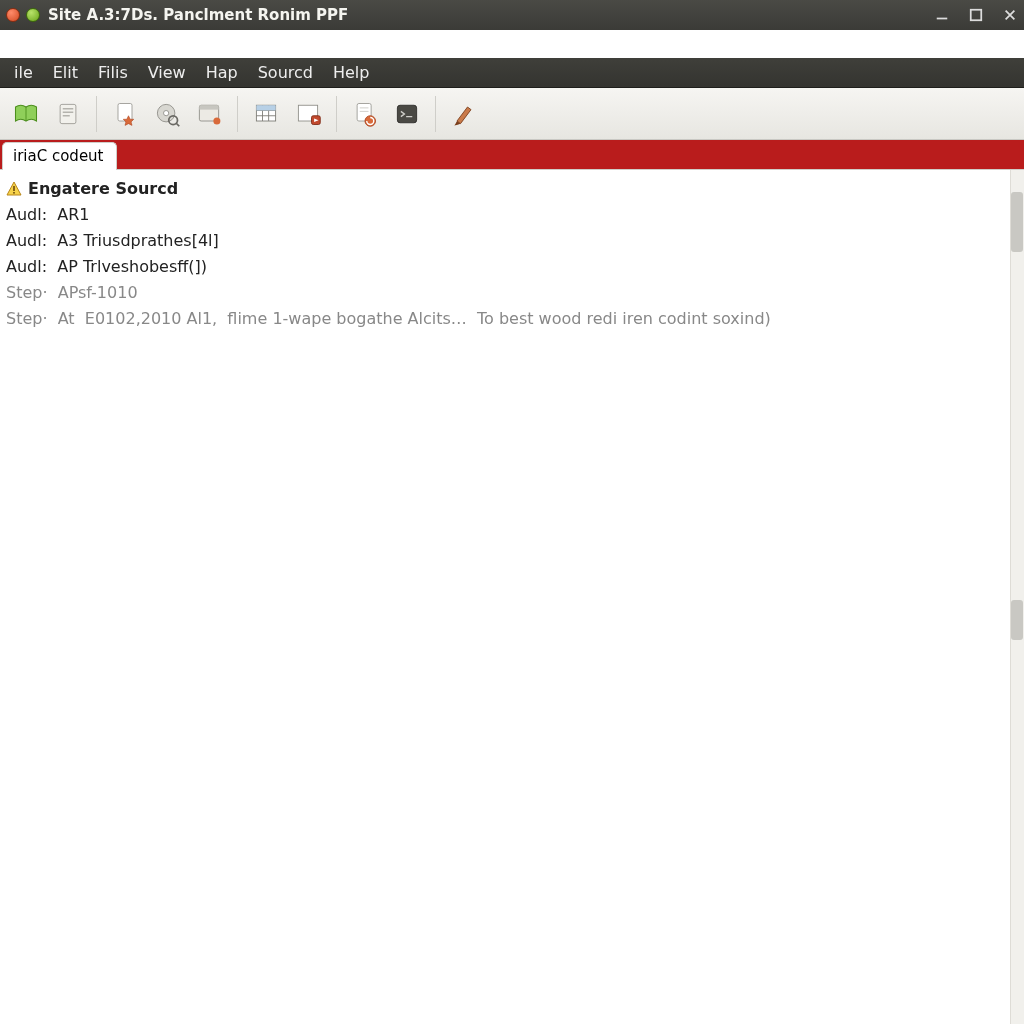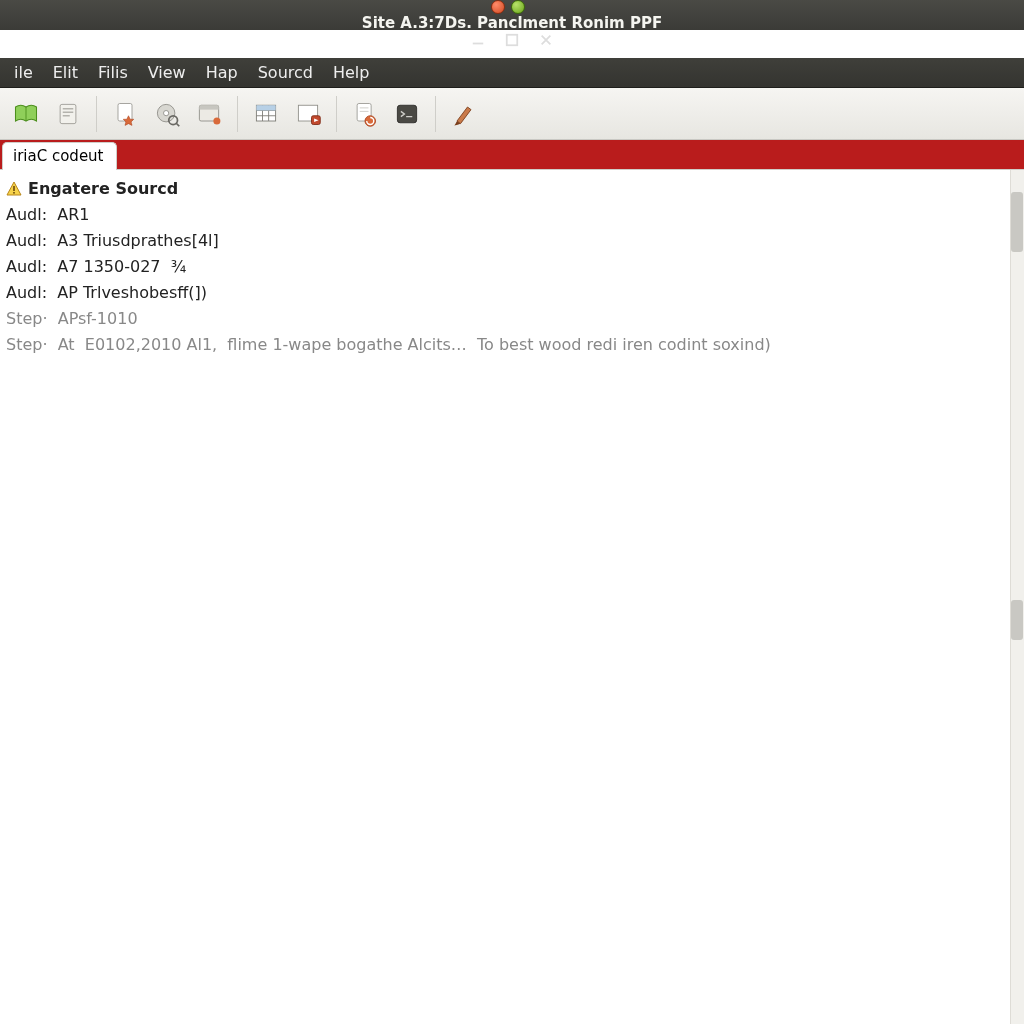--- a/index.html
+++ b/index.html
@@ -7,21 +7,20 @@
   
   
   .titlebar {
     height: 30px;
     background: linear-gradient(to bottom, #4a4a45, #3b3b37);
     color: #eee;
     display: flex;
     align-items: center;
     padding: 0 6px;
     font-size: 15px;
-    flex-direction: column;
   }
   .window-buttons-left { display: flex; gap: 6px; margin-right: 8px; }
   .wb { width: 14px; height: 14px; border-radius: 50%; display: inline-block; }
   .wb-red { background: radial-gradient(circle at 35% 30%, #ff8b6a, #d24a22); border:1px solid #8a2c10;}
   .wb-green { background: radial-gradient(circle at 35% 30%, #b8e26a, #6aa51a); border:1px solid #3c6a0a;}
   .title-text { flex: 0 1 auto; font-weight: 600; color:#f5f5f0; }
   .title-spacer { flex: 1 1 auto; }
   .win-ctrl { display:flex; gap:18px; align-items:center; }
   .winicon { width:16px; height:16px; display:flex; align-items:center; justify-content:center; color:#eee; }
   
@@ -238,21 +237,20 @@
     <div class="heading-line">
       <svg class="warn-icon" viewBox="0 0 16 16">
         <polygon points="8,1 15,14 1,14" fill="#f6d24a" stroke="#b8861a"></polygon>
         <rect x="7.2" y="5" width="1.6" height="5" fill="#6b4a0a"></rect>
         <rect x="7.2" y="11" width="1.6" height="1.6" fill="#6b4a0a"></rect>
       </svg>
       <span>Engatere Sourcd</span>
     </div>
     <div class="line">Audl:  AR1</div>
     <div class="line">Audl:  A3 Triusdprathes[4l]</div>
-    <div class="line">Audl:  A7 1350-027  ¾</div>
     <div class="line">Audl:  AP Trlveshobesff(])</div>
     <div class="line dim">Step·  APsf-1010</div>
     <div class="line dim">Step·  At  E0102,2010 Al1,  flime 1-wape bogathe Alcits…  To best wood redi iren codint soxind)</div>
   </div>
   <div class="vscroll">
     <div class="vscroll-thumb" style="top:22px;height:60px;"></div>
     <div class="vscroll-thumb" style="top:430px;height:40px;"></div>
   </div>
 </div>
 

